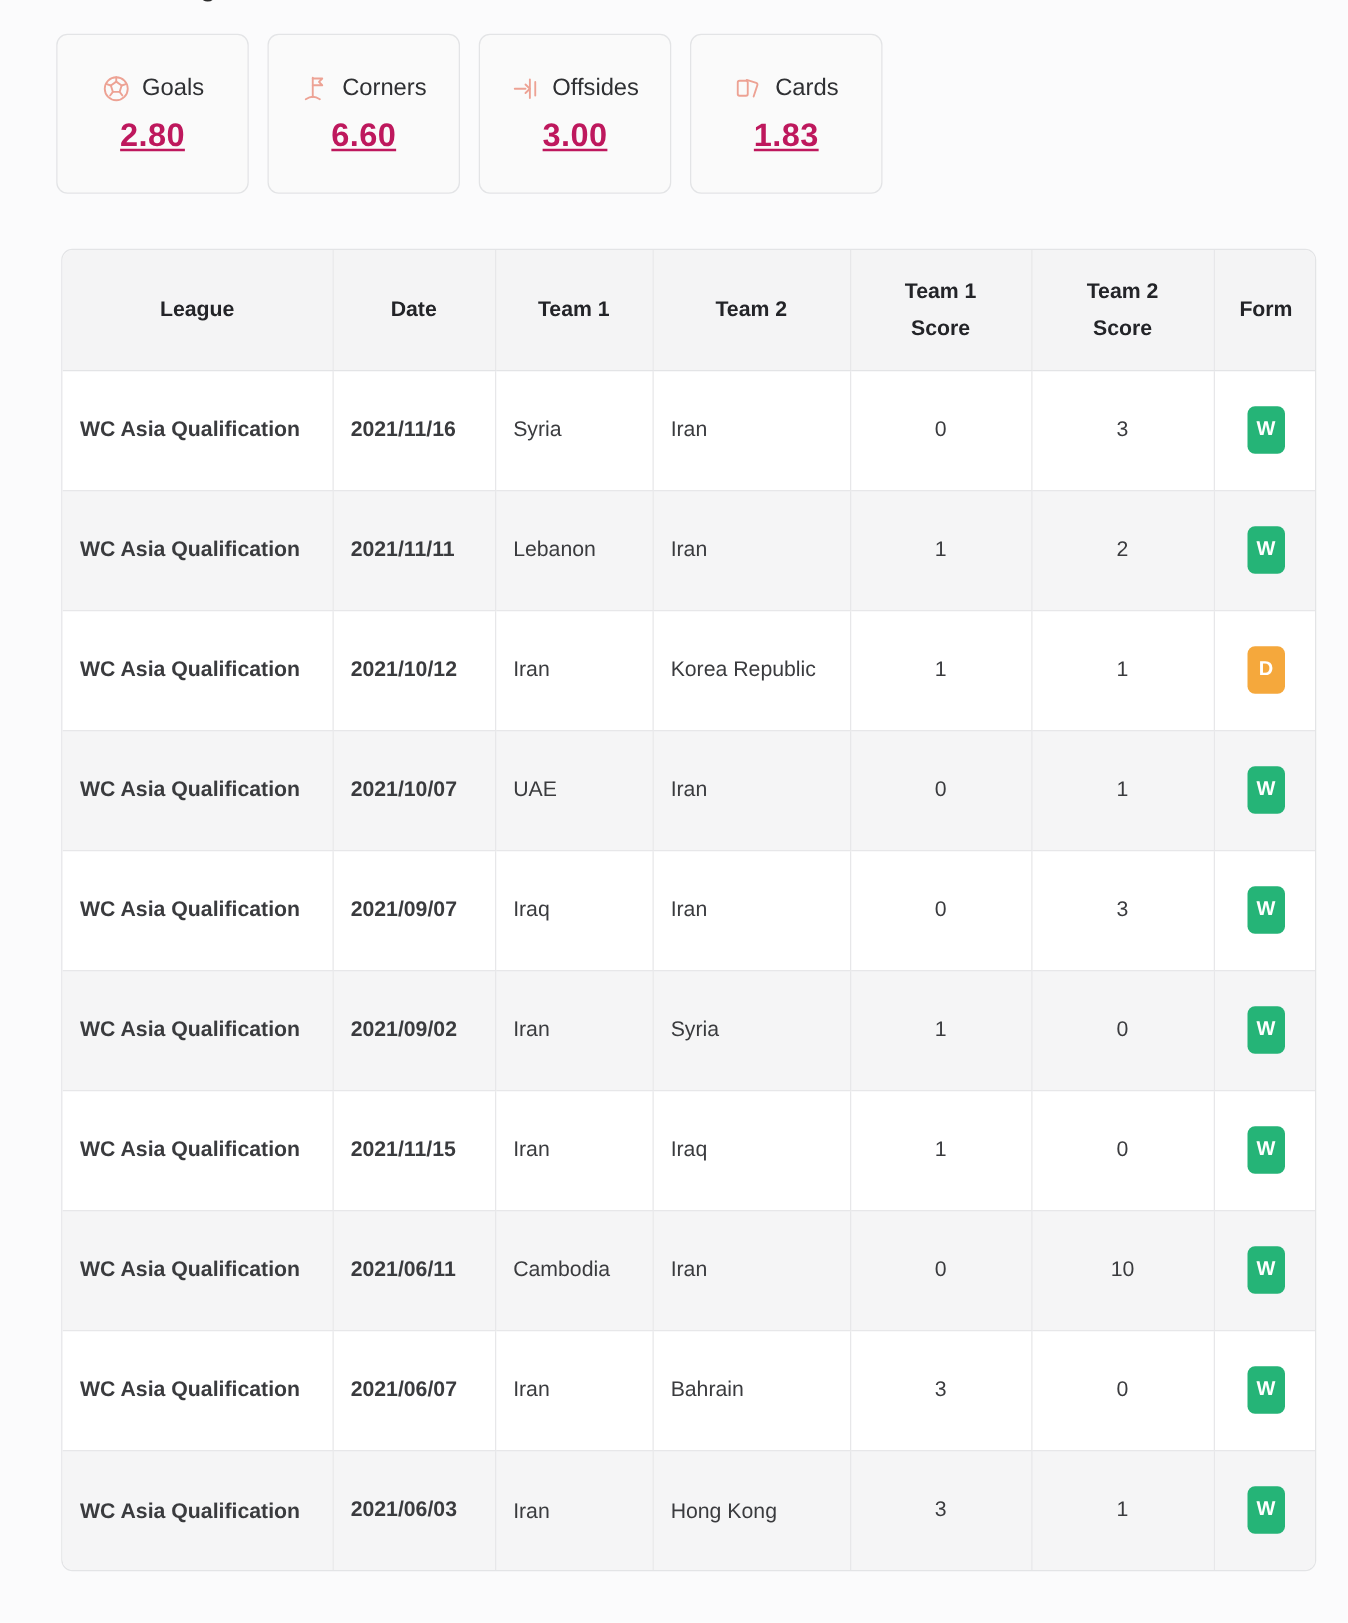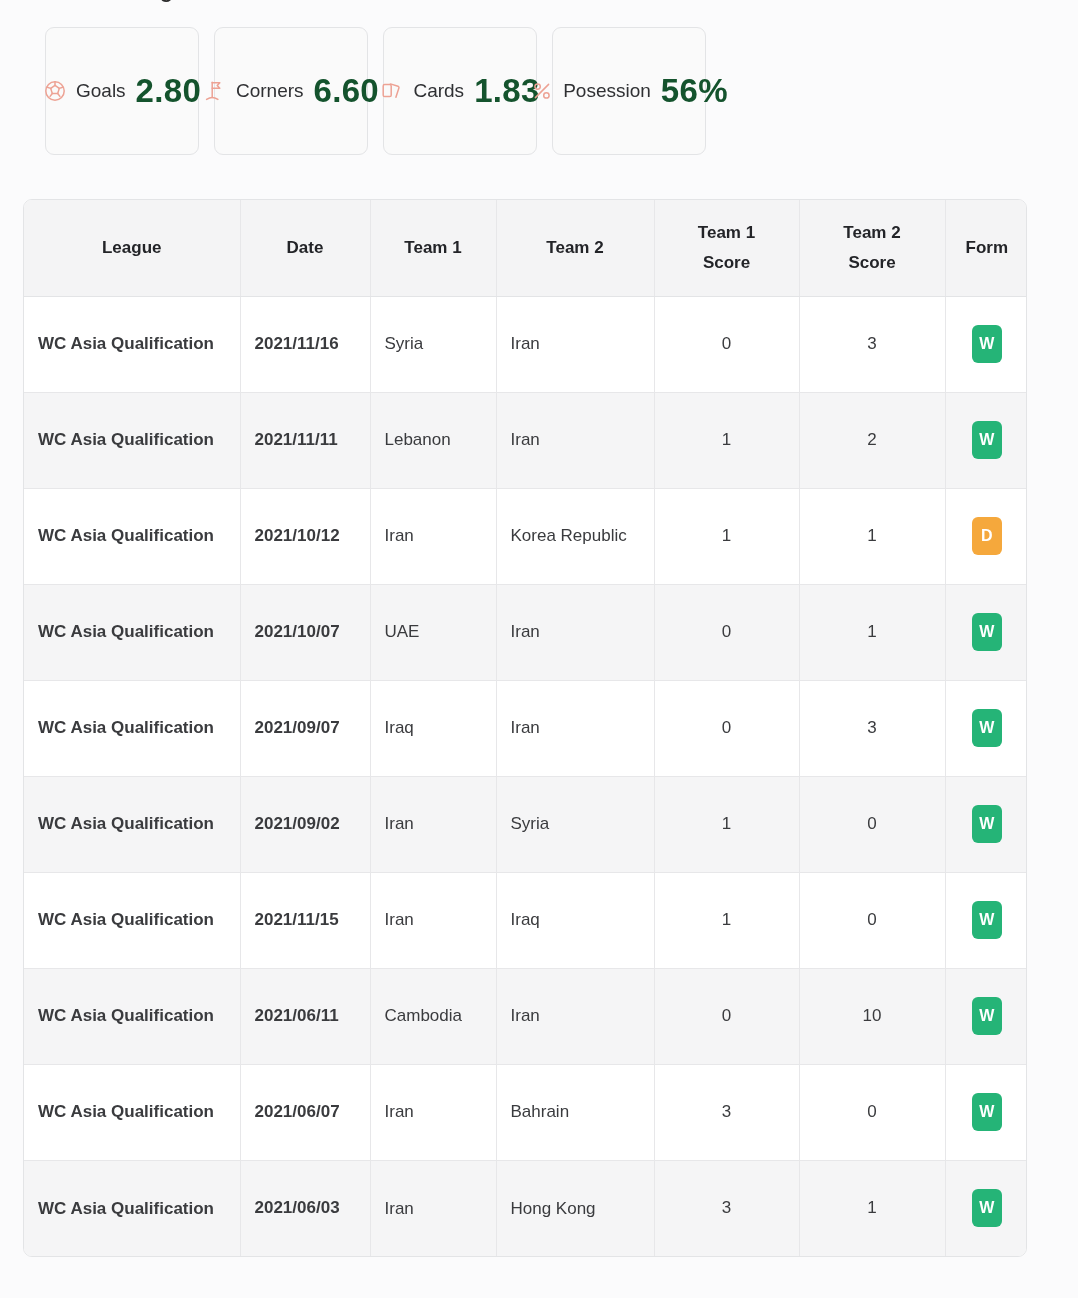--- a/index.html
+++ b/index.html
@@ -25,39 +25,40 @@
   
   .stats-row {
     position: absolute; top: 27px; left: 45px;
     display: flex; gap: 15px;
   }
   .stat-card {
     width: 154px; height: 128px;
     background: #fafafa;
     border: 1px solid #e3e4e6;
     border-radius: 9px;
-    display: flex; flex-direction: row;
+    display: flex; flex-direction: column;
     align-items: center; justify-content: center;
     gap: 10px;
   }
   .stat-head {
     display: flex; align-items: center; gap: 9px;
   }
   .stat-icon { width: 24px; height: 24px; display: block; flex: 0 0 auto; }
   .stat-label {
     font-size: 19px; color: #2f3033; font-weight: 400; white-space: nowrap;
   }
   .stat-value {
-    font-size: 33px; font-weight: 700; color: #14532d;
+    font-size: 26px; font-weight: 700; color: #be185d;
     letter-spacing: .3px;
+    text-decoration: underline;
   }
 
   
   .table-wrap {
-    position: absolute; top: 199px; left: 23px;
+    position: absolute; top: 199px; left: 49px;
     width: 1004px;
     border: 1px solid #e3e4e6;
     border-radius: 9px;
     overflow: hidden;
     background: #ffffff;
   }
   table { border-collapse: collapse; width: 100%; table-layout: fixed; }
   thead th {
     background: #f4f4f5;
     border-right: 1px solid #e7e7e9;
@@ -140,40 +141,41 @@
             </svg>
           </span>
           <span class="stat-label">Corners</span>
         </div>
         <div class="stat-value">6.60</div>
       </div>
       <div class="stat-card">
         <div class="stat-head">
           <span>
             <svg class="stat-icon" viewBox="0 0 24 24">
+              <path d="M2.8 12h8.6" stroke="#eda294" fill="none" stroke-width="1.5" stroke-linecap="round" stroke-linejoin="round"></path>
+              <path d="M14.9 4.6v14.8" stroke="#eda294" fill="none" stroke-width="1.5" stroke-linecap="round" stroke-linejoin="round"></path>
+              <path d="M11.4 8.6 14.9 12l-3.5 3.4" stroke="#eda294" fill="none" stroke-width="1.5" stroke-linecap="round" stroke-linejoin="round"></path>
+              <path d="M19.2 6.6v10.8" stroke="#eda294" fill="none" stroke-width="1.5" stroke-linecap="round" stroke-linejoin="round"></path>
+            </svg>
+          </span>
+          <span class="stat-label">Offsides</span>
+        </div>
+        <div class="stat-value">3.00</div>
+      </div>
+      <div class="stat-card">
+        <div class="stat-head">
+          <span>
+            <svg class="stat-icon" viewBox="0 0 24 24">
               <rect x="3.2" y="5.6" width="8" height="12" rx="1.4" stroke="#eda294" fill="none" stroke-width="1.5" stroke-linecap="round" stroke-linejoin="round"></rect>
               <path d="M10.4 4.9 18 7.3a1.4 1.4 0 0 1 .9 1.8l-3 9.1" stroke="#eda294" fill="none" stroke-width="1.5" stroke-linecap="round" stroke-linejoin="round"></path>
             </svg>
           </span>
           <span class="stat-label">Cards</span>
         </div>
         <div class="stat-value">1.83</div>
-      </div>
-      <div class="stat-card">
-        <div class="stat-head">
-          <span>
-            <svg class="stat-icon" viewBox="0 0 24 24">
-              <path d="M18.6 5.4 5.4 18.6" stroke="#eda294" fill="none" stroke-width="1.5" stroke-linecap="round" stroke-linejoin="round"></path>
-              <circle cx="7.6" cy="7.6" r="2.7" stroke="#eda294" fill="none" stroke-width="1.5" stroke-linecap="round" stroke-linejoin="round"></circle>
-              <circle cx="16.4" cy="16.4" r="2.7" stroke="#eda294" fill="none" stroke-width="1.5" stroke-linecap="round" stroke-linejoin="round"></circle>
-            </svg>
-          </span>
-          <span class="stat-label">Posession</span>
-        </div>
-        <div class="stat-value">56%</div>
       </div>
     </div>
 
   <div class="table-wrap">
     <table>
       <colgroup>
         <col class="col-league">
           <col class="col-date">
           <col class="col-team1">
         <col class="col-team2">

